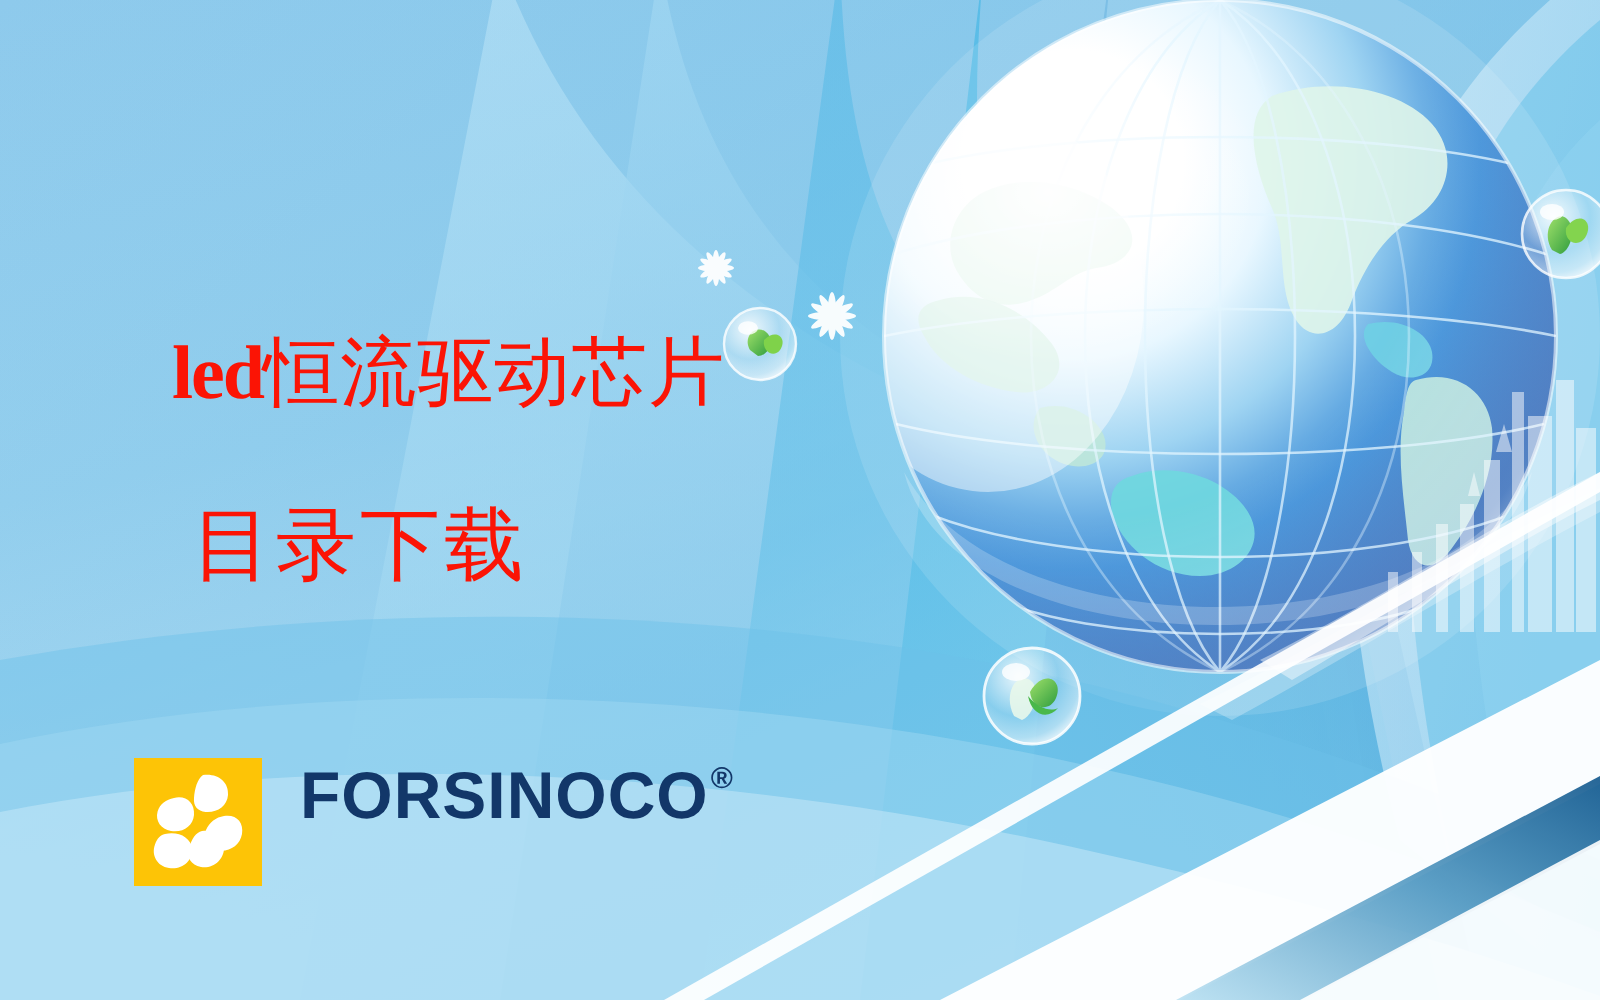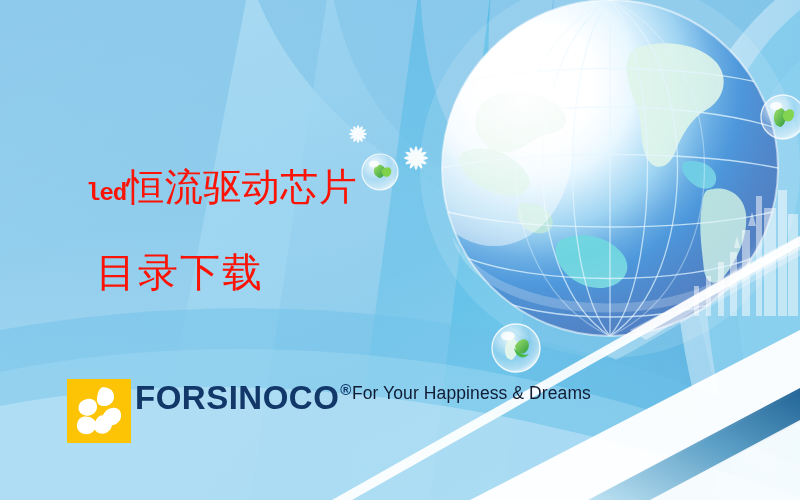--- a/index.html
+++ b/index.html
@@ -29,23 +29,23 @@
     white-space:nowrap;
     font-family:"Liberation Serif", serif;
     line-height:1;
     letter-spacing:.5px;
   }
   #headline-line-1 {
     left:86px; top:168px;
     font-size:38px;
   }
   #headline-line-1 .latin {
-    font-family:Liberation Mono, monospace;
+    font-family:Liberation Serif, serif;
     font-weight:700;
-    font-size:24px;
+    font-size:38px;
     letter-spacing:-1px;
     margin-top:20px;
   }
   #headline-line-2 {
     left:96px; top:228px;
     font-size:40px;
     letter-spacing:2px;
     margin-top:25px;
   }
 
@@ -57,24 +57,24 @@
     align-items:flex-start;
   }
   #logo-mark {
     width:64px; height:64px;
     background:#fdc406;
     flex:0 0 64px;
     position:relative;
   }
   #logo-mark svg { display:block; width:64px; height:64px; }
   #logo-text {
-    margin-left:4px;
+    margin-left:19px;
     padding-top:2px;
     display:flex;
-    flex-direction:row;
+    flex-direction:column;
   }
   #logo-wordmark {
     font-family:"Liberation Sans", sans-serif;
     font-weight:700;
     font-size:33px;
     line-height:1;
     color:#123769;
     letter-spacing:.5px;
     white-space:nowrap;
     display:flex;
@@ -349,17 +349,16 @@
           <path d="M45 29 C 51 28, 55 32, 54 38 C 53 44, 47 47.5, 41 46 C 36 44.7, 34 40.5, 36 36 C 37.7 32.2, 41 29.6, 45 29 Z"></path>
           <path d="M34 36.5 C 40 35.5, 45 39, 45 45 C 45 51, 39.5 55.5, 33.5 54.5 C 28.5 53.7, 26 49.5, 27.5 44.8 C 28.8 40.6, 31 37.1, 34 36.5 Z"></path>
         </g>
       </svg>
     </div>
     <div id="logo-text">
       <div id="logo-wordmark">
         <span>FORSINOCO</span>
           <span class="reg">®</span>
       </div>
-      <div id="logo-tagline">For Your Happiness &amp; Dreams</div>
     </div>
   </div>
 
 </div>
 
 </body></html>

